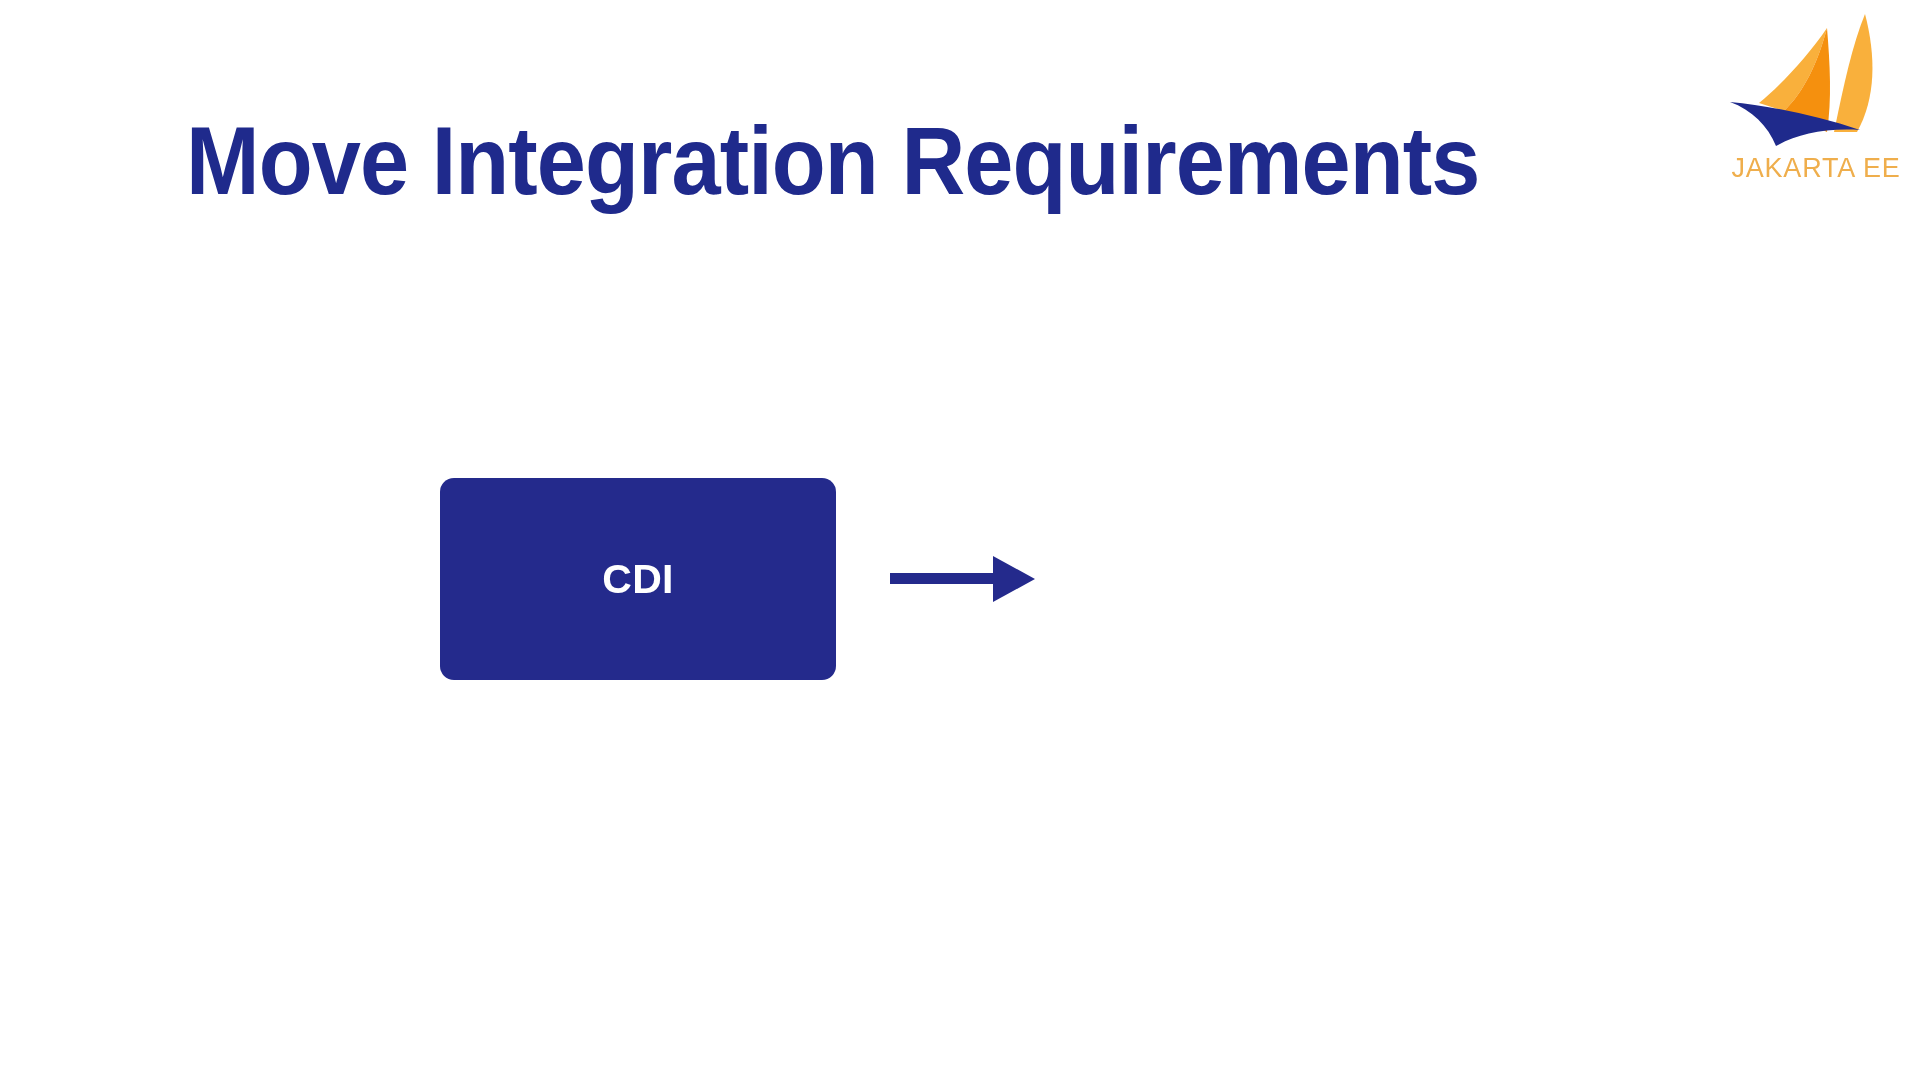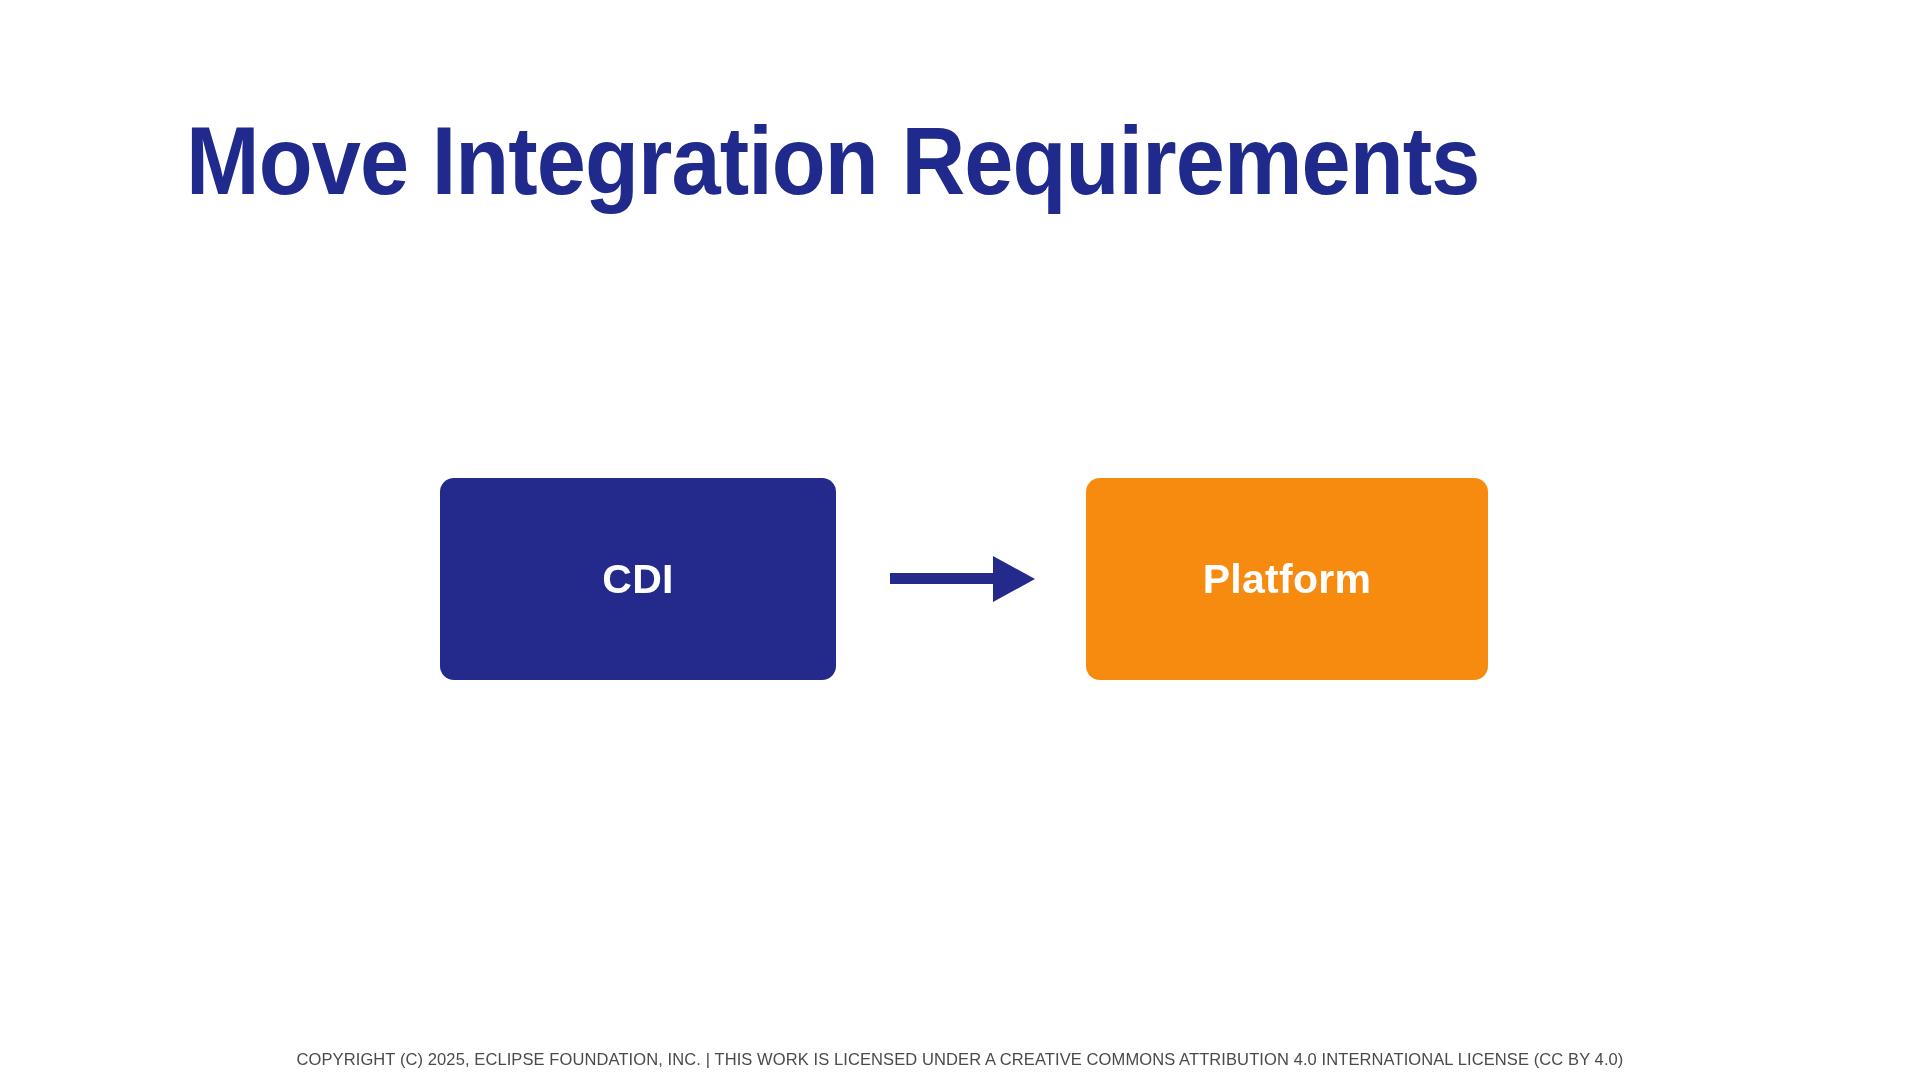--- a/index.html
+++ b/index.html
@@ -139,33 +139,42 @@
     white-space: nowrap;
   }
 </style>
 </head>
 <body>
 
 <div id="slide">
 
   <h1 id="slide-title">Move Integration Requirements</h1>
 
+  <div id="logo">
+    <svg id="logo-mark" viewBox="0 0 180 140" xmlns="http://www.w3.org/2000/svg">
+
+      <path d="M139 4 C150 46 150 88 131 122 L108 122 C118 74 126 36 139 4 Z" fill="#F9B03C"></path>
+
+      <path d="M101 18 C92 52 78 82 58 101 L33 93 C56 74 82 46 101 18 Z" fill="#F9B03C"></path>
+
+      <path d="M101 18 C104 54 106 90 101 122 L58 101 C78 82 92 52 101 18 Z" fill="#F5900E"></path>
+
+      <path d="M4 92 C46 96 92 106 134 120 C98 118 72 124 50 136 C42 116 26 100 4 92 Z" fill="#1F2A8C"></path>
+    </svg>
+    <div id="logo-wordmark">JAKARTA EE</div>
+  </div>
 
   <div id="diagram">
 
     <div id="node-cdi" class="node-box">
       <span class="node-label">CDI</span>
     </div>
 
     <svg id="flow-arrow" viewBox="0 0 150 62" xmlns="http://www.w3.org/2000/svg">
       <rect x="2" y="25" width="108" height="11" fill="#242A8C"></rect>
       <path d="M105 8 L147 31 L105 54 Z" fill="#242A8C"></path>
     </svg>
 
-    <div id="node-platform" class="node-box">
-      <span class="node-label">Platform</span>
-    </div>
 
   </div>
 
-  <div id="footer">COPYRIGHT (C) 2025, ECLIPSE FOUNDATION, INC. | THIS WORK IS LICENSED UNDER A CREATIVE COMMONS ATTRIBUTION 4.0 INTERNATIONAL LICENSE (CC BY 4.0)</div>
 
 </div>
 
 </body></html>

